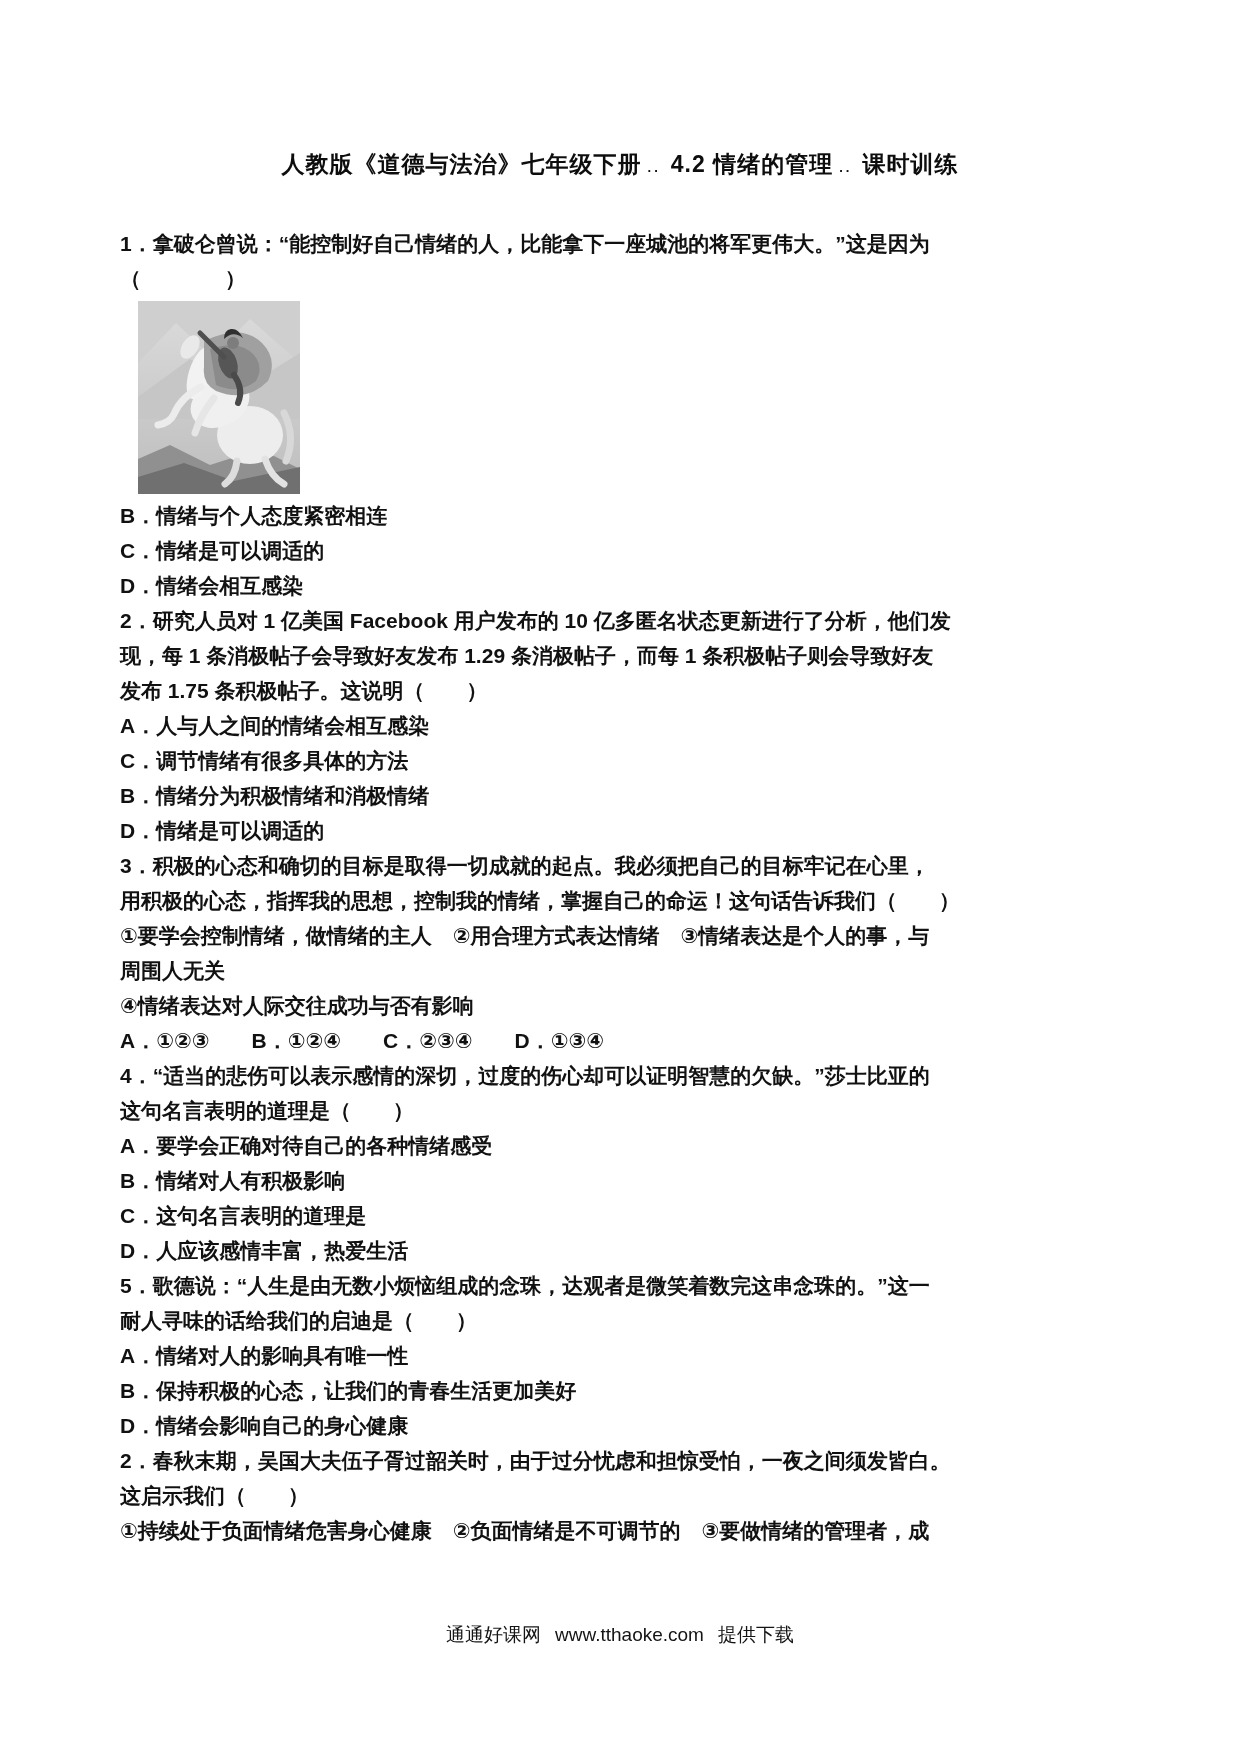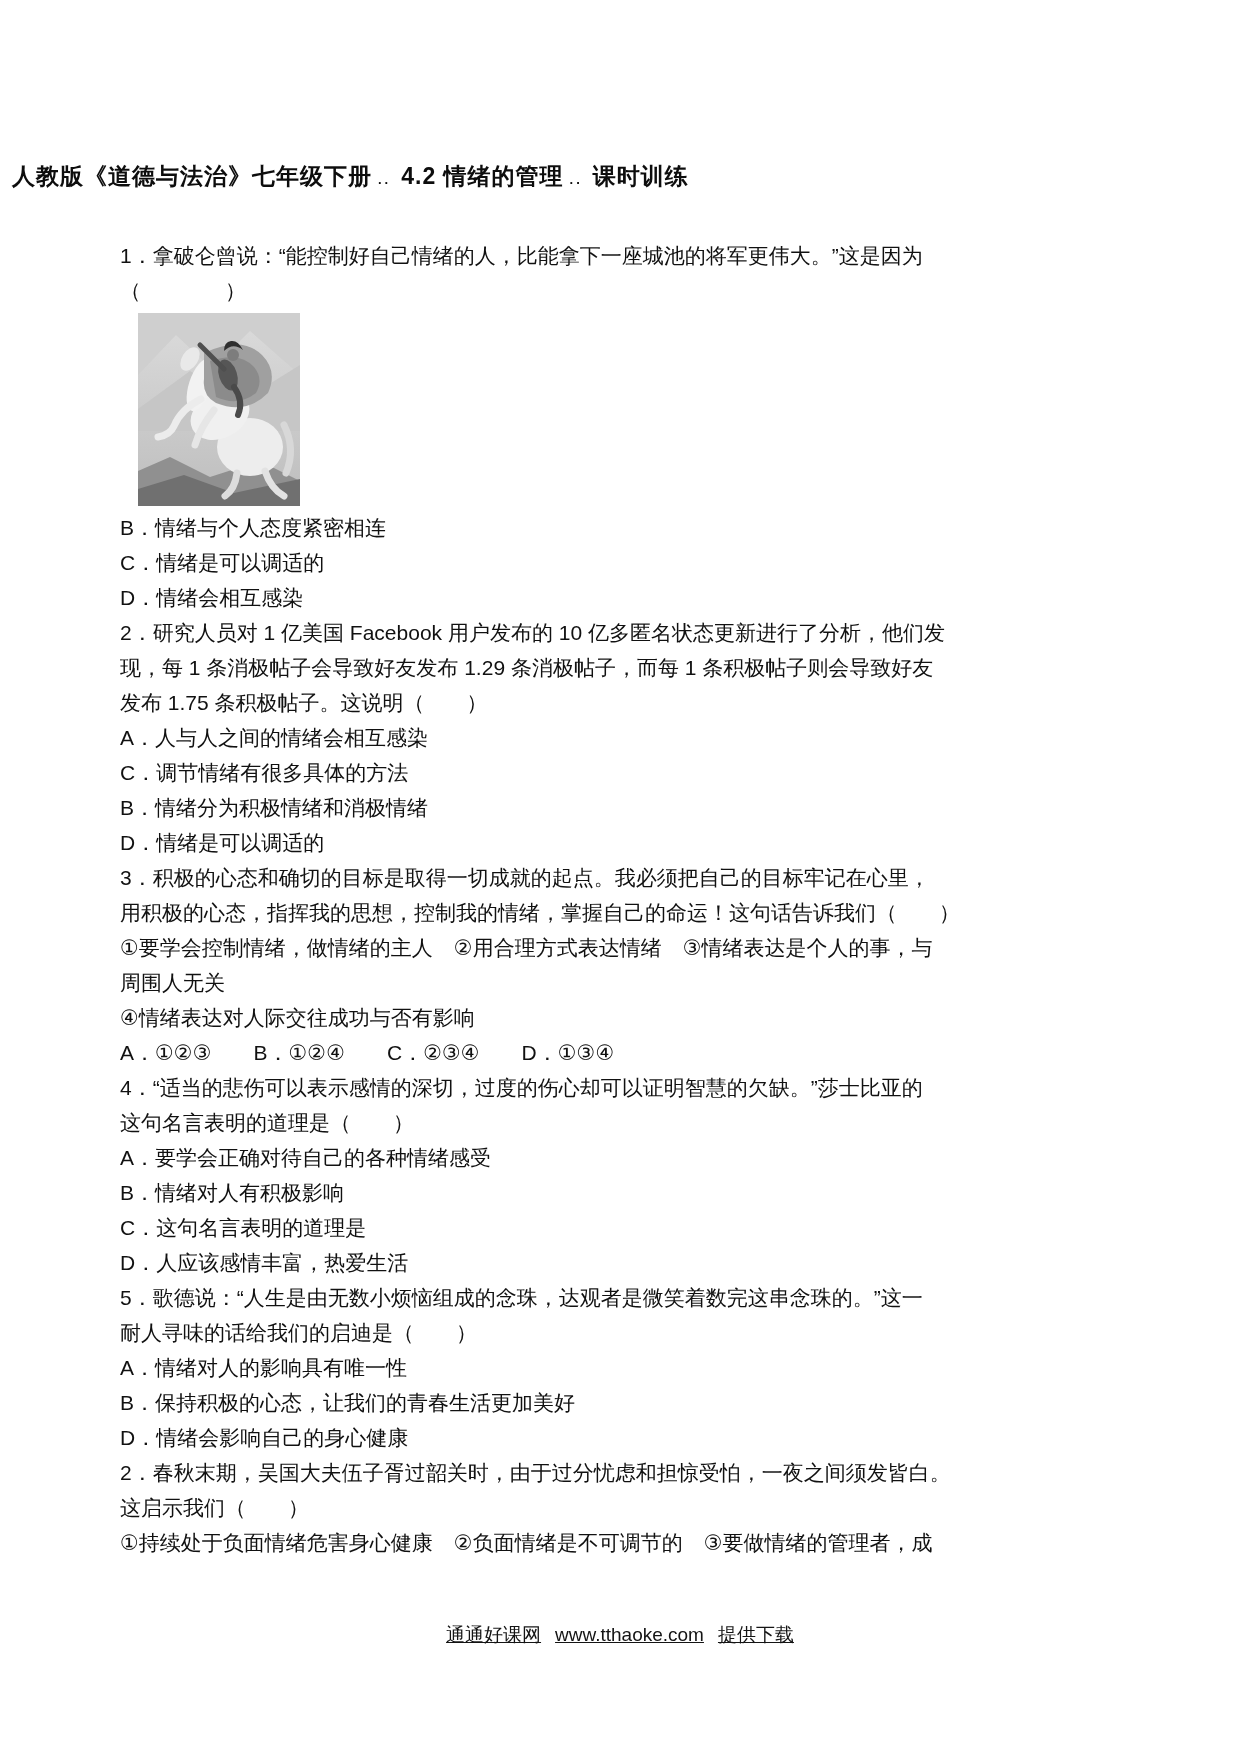--- a/index.html
+++ b/index.html
@@ -11,22 +11,23 @@
     overflow: hidden;
     font-family: "Liberation Sans", "DejaVu Sans", sans-serif;
     color: #111111;
   }
   .page {
     position: absolute;
     inset: 0;
     background: #ffffff;
   }
   .title {
-    margin: 12px;
+    margin: 0;
     padding-top: 148px;
+    text-align: center;
     font-size: 23px;
     font-weight: bold;
     letter-spacing: 1px;
     color: #0d0d0d;
     line-height: 32px;
   }
   .title .dots {
     font-size: 13px;
     font-weight: bold;
     letter-spacing: 3px;
@@ -34,38 +35,39 @@
     vertical-align: baseline;
   }
   .content {
     margin: 42px 118px 0 120px;
     font-size: 21px;
     line-height: 35px;
   }
   .line {
     white-space: pre-wrap;
     min-height: 35px;
+    font-weight: bold;
   }
   .figure {
     width: 162px;
     height: 193px;
     margin: 5px 0 4px 18px;
     overflow: hidden;
   }
   .figure svg { display: block; width: 162px; height: 193px; }
   .footer {
     position: absolute;
     left: 0;
     right: 0;
     bottom: 106px;
     text-align: center;
     font-size: 19px;
     color: #141414;
   }
-  .footer span { margin: 16px 7px; text-decoration: underline; }
+  .footer span { margin: 16px 7px; }
 </style>
 </head>
 <body>
 
 <div class="page">
 
   <h1 class="title"><span>人教版《道德与法治》七年级下册</span><span class="dots">..</span><span>4.2 情绪的管理</span><span class="dots">..</span><span>课时训练</span></h1>
 
   <div class="content">
   <div class="line">1．拿破仑曾说：“能控制好自己情绪的人，比能拿下一座城池的将军更伟大。”这是因为</div>

